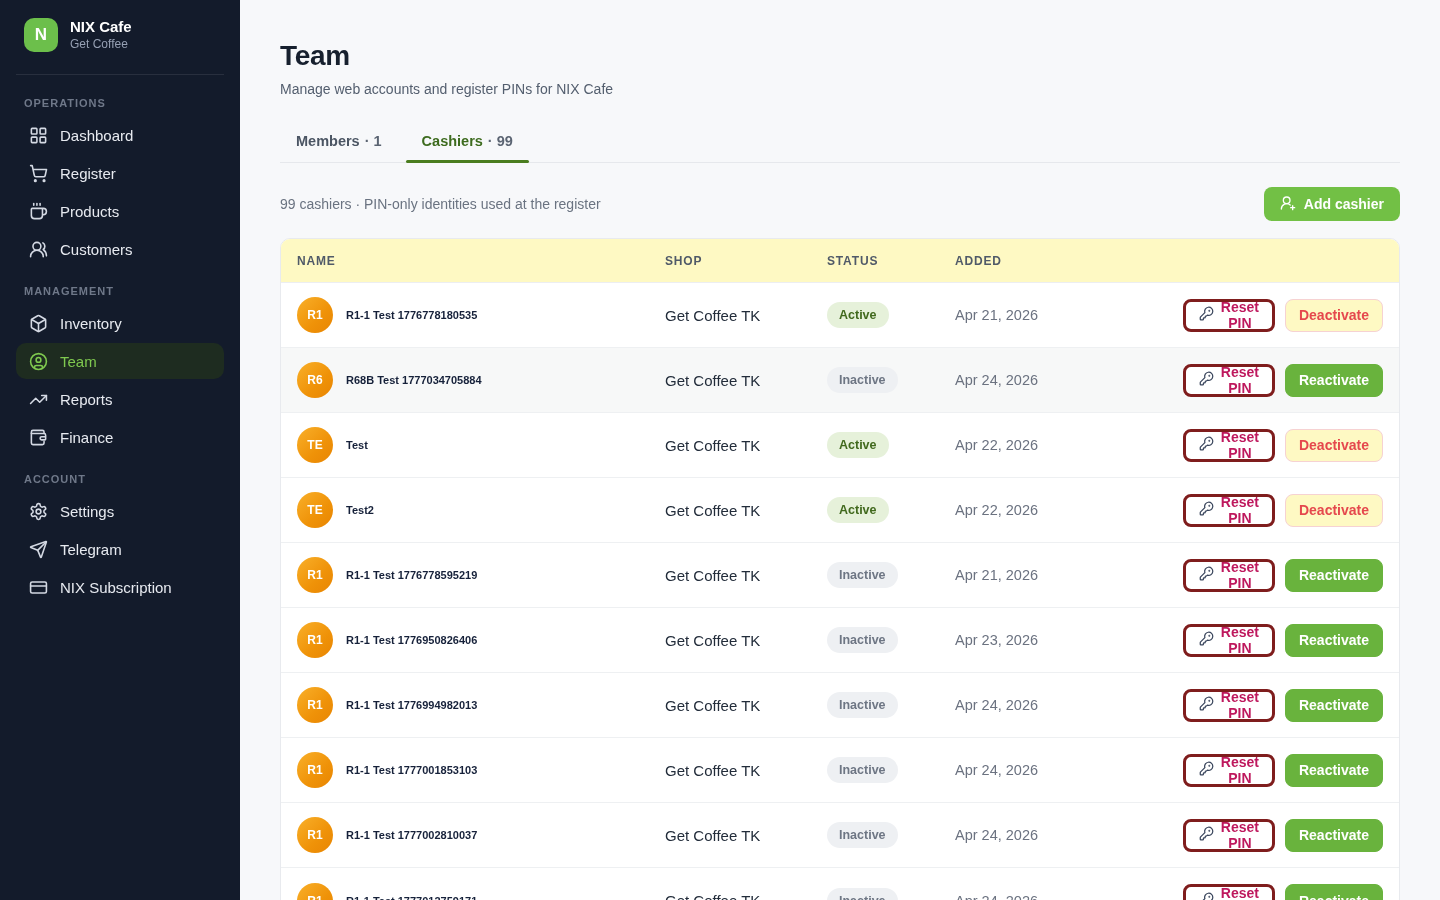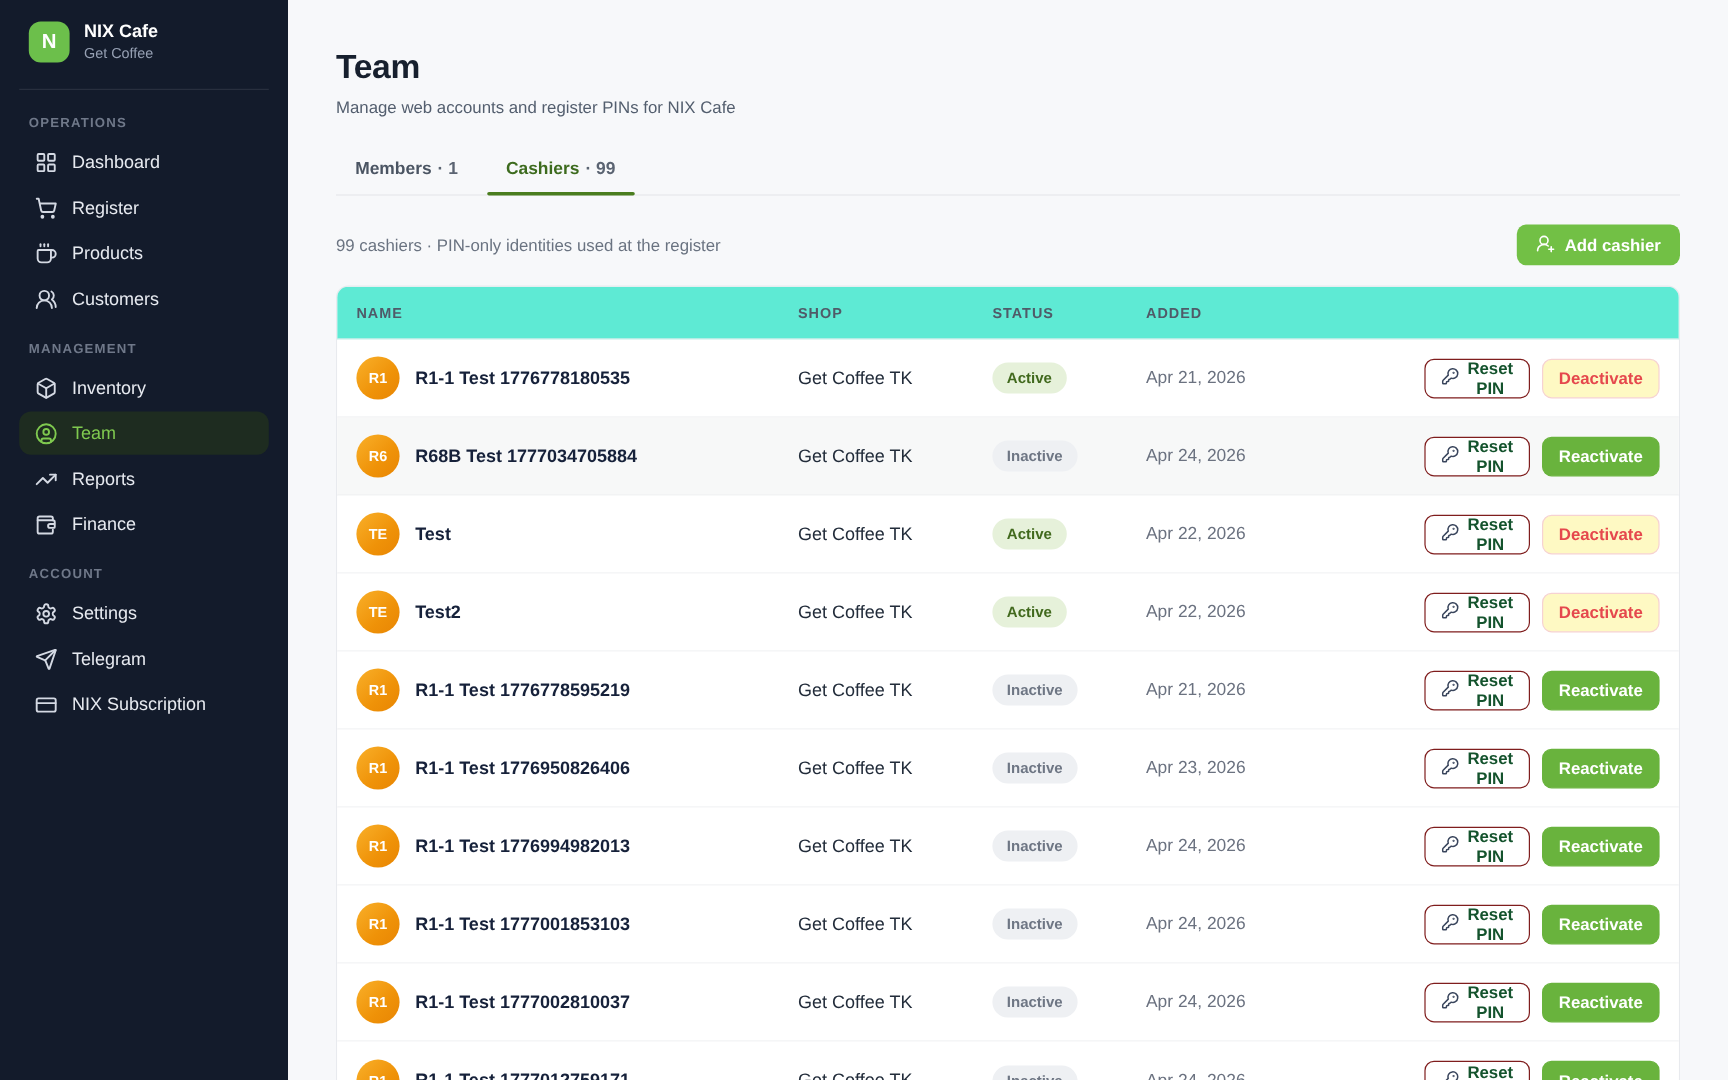--- a/index.html
+++ b/index.html
@@ -70,52 +70,52 @@
   .table-card {
     margin-top:17px; background:#fff;
     border:1px solid #e8eaee; border-radius:10px; overflow:hidden;
   }
   .thead, .trow {
     display:grid;
     grid-template-columns:368px 162px 128px 1fr 196px;
     align-items:center; padding:0 16px;
   }
   .thead {
-    height:44px; background:#5eead4; border-bottom:1px solid #eceef1;
+    height:44px; background:#fef9c3; border-bottom:1px solid #eceef1;
     font-size:12px; font-weight:700; letter-spacing:0.07em; color:#505a68;
   }
   .trow { height:65px; border-bottom:1px solid #eef0f2; background:#fff; }
   .trow:last-child { border-bottom:none; }
   .trow.highlighted { background:#f7f8f8; }
 
   .name-cell { display:flex; align-items:center; gap:13px; }
   .avatar {
     width:36px; height:36px; border-radius:50%; flex:0 0 auto;
     background:linear-gradient(135deg,#f9b02a 0%,#ef9208 60%,#e88503 100%);
     color:#fff; font-weight:700; font-size:12px;
     display:flex; align-items:center; justify-content:center;
   }
-  .cashier-name { font-size:15px; font-weight:700; color:#16213a; }
+  .cashier-name { font-size:11px; font-weight:700; color:#16213a; }
   .shop-cell { font-size:15px; color:#222c3a; }
   .added-cell { font-size:14.5px; color:#6b7280; }
 
   .badge {
     display:inline-block; padding:6px 12px; border-radius:999px;
     font-size:12.5px; font-weight:600;
   }
   .badge.active   { background:#e6f1da; color:#41691d; }
   .badge.inactive { background:#eef0f3; color:#6e7684; }
 
   .actions-cell { display:flex; justify-content:flex-end; gap:10px; }
   .btn {
     font-family:inherit; font-size:14px; font-weight:600; cursor:pointer;
     height:33px; border-radius:8px; display:flex; align-items:center; gap:7px;
     padding:0 13px;
   }
-  .reset-btn { background:#fff; border:1px solid #7f1d1d; color:#14532d; }
+  .reset-btn { background:#fff; border:3px solid #7f1d1d; color:#be185d; }
   .reset-btn svg { width:15px; height:15px; color:#39455c; }
   .state-btn.deactivate { background:#fef9c3; border:1px solid #f6d2d2; color:#e5484d; }
   .state-btn.reactivate { background:#69b33d; border:1px solid #69b33d; color:#fff; }
 </style>
 </head>
 <body>
 
 <aside class="sidebar">
   <div class="brand">
     <div class="brand-logo">N</div>

